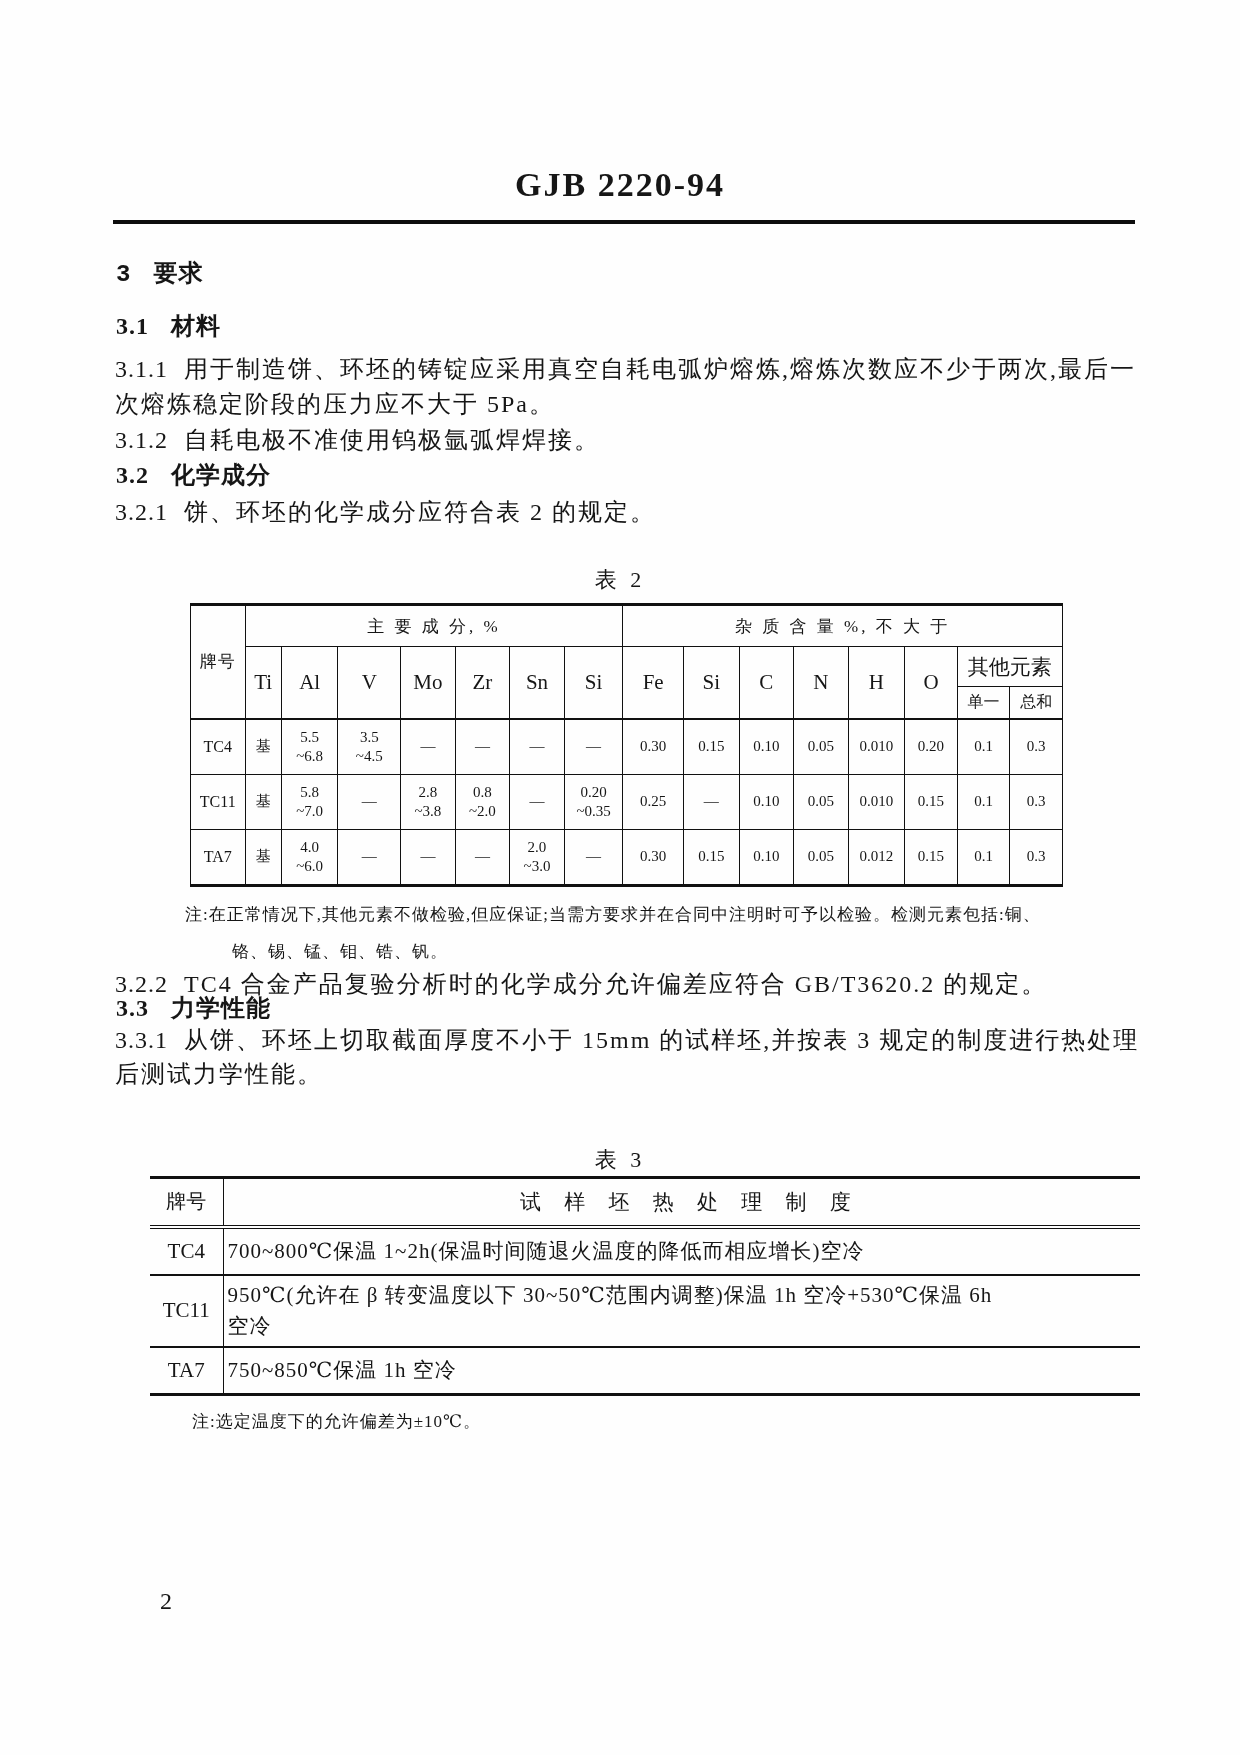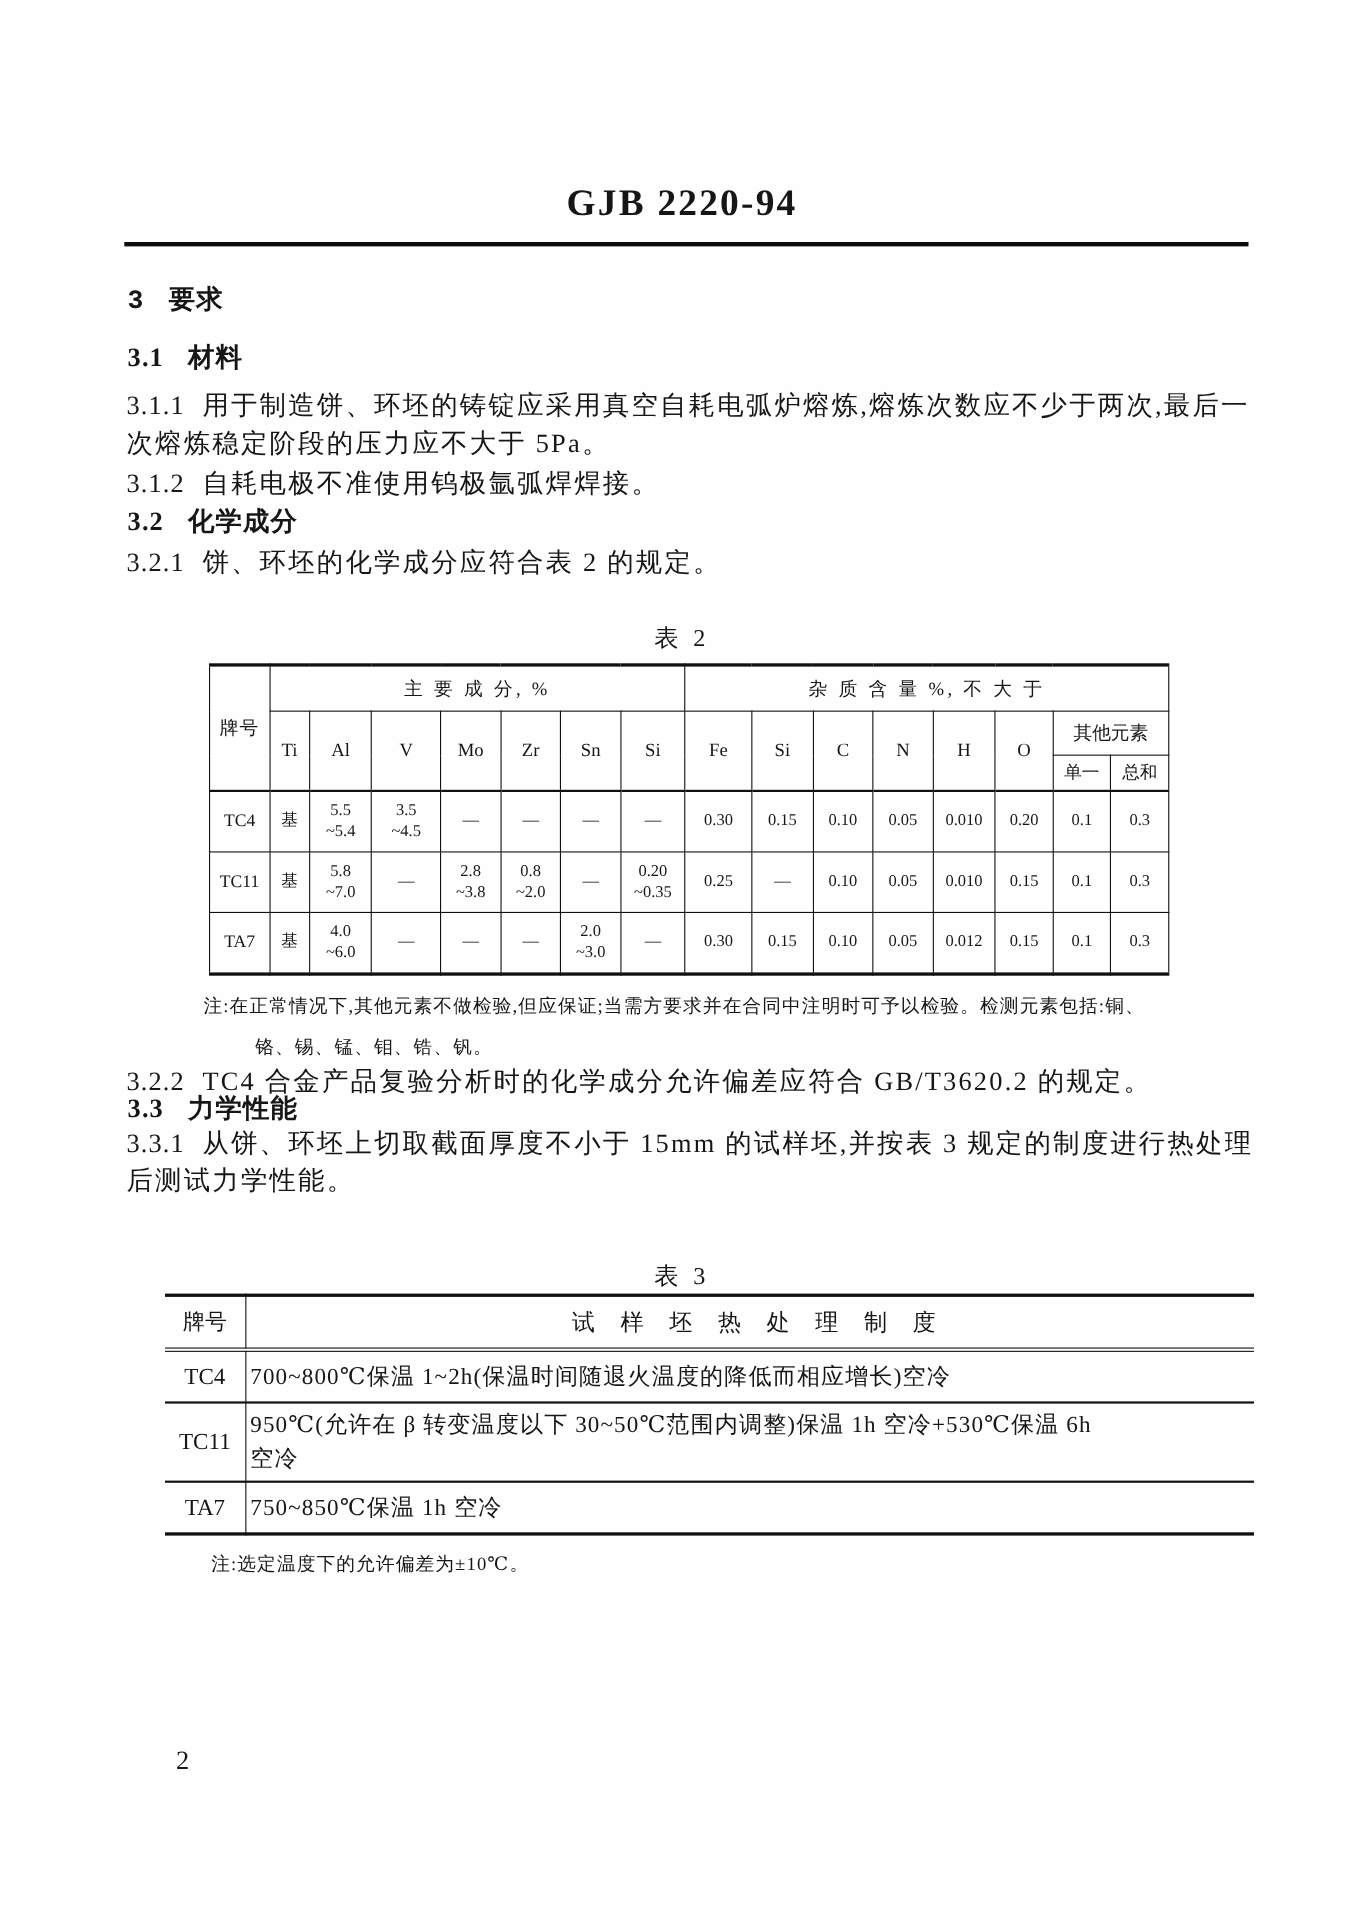--- a/index.html
+++ b/index.html
@@ -43,21 +43,21 @@
     border-bottom:3px solid #111;
     font-size:16px;
   }
   .t2 th,.t2 td{
     border:1px solid #111;
     text-align:center;vertical-align:middle;
     padding:0;font-weight:normal;
     overflow:hidden;
   }
   .t2 .grp{height:42px;font-size:17px;letter-spacing:3px;}
-  .t2 .sym{height:40px;font-size:17px;}
+  .t2 .sym{height:40px;font-size:21px;}
   .t2 .sub{height:32px;font-size:16px;}
   .t2 .hdr-bottom{border-bottom:2px solid #111;}
   .t2 .brand-th{font-size:17px;letter-spacing:1px;}
   .t2 td{height:54px;font-size:15px;}
   .t2 .brand-td{font-size:16px;letter-spacing:0;}
   .va,.vb{display:block;line-height:19px;}
   .vb:empty{display:none;}
 
   
   .t3{
@@ -164,21 +164,21 @@
       <th class="hdr-bottom">单一</th>
       <th class="hdr-bottom">总和</th>
     </tr>
     <tr>
       <td class="brand-td">TC4</td>
       <td>
             <span class="va">基</span>
           </td>
       <td>
             <span class="va">5.5</span>
-            <span class="vb">~5.4</span>
+            <span class="vb">~6.8</span>
           </td>
       <td>
             <span class="va">3.5</span>
             <span class="vb">~4.5</span>
           </td>
       <td>
             <span class="va">—</span>
           </td>
       <td>
             <span class="va">—</span>

